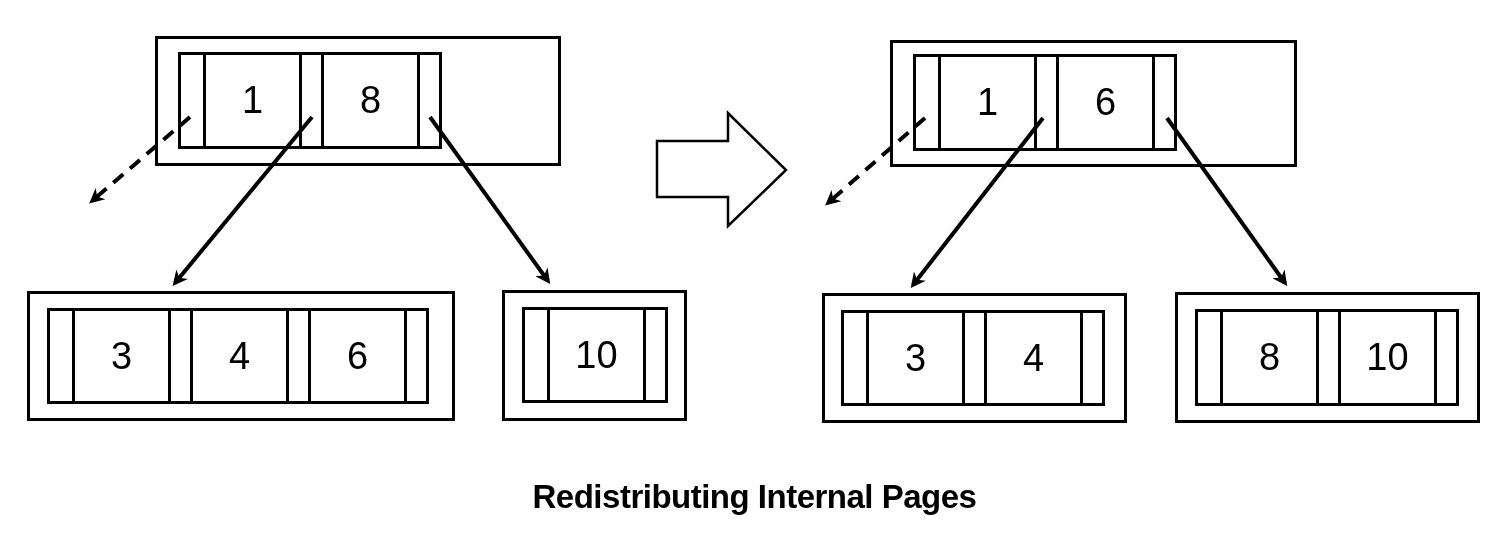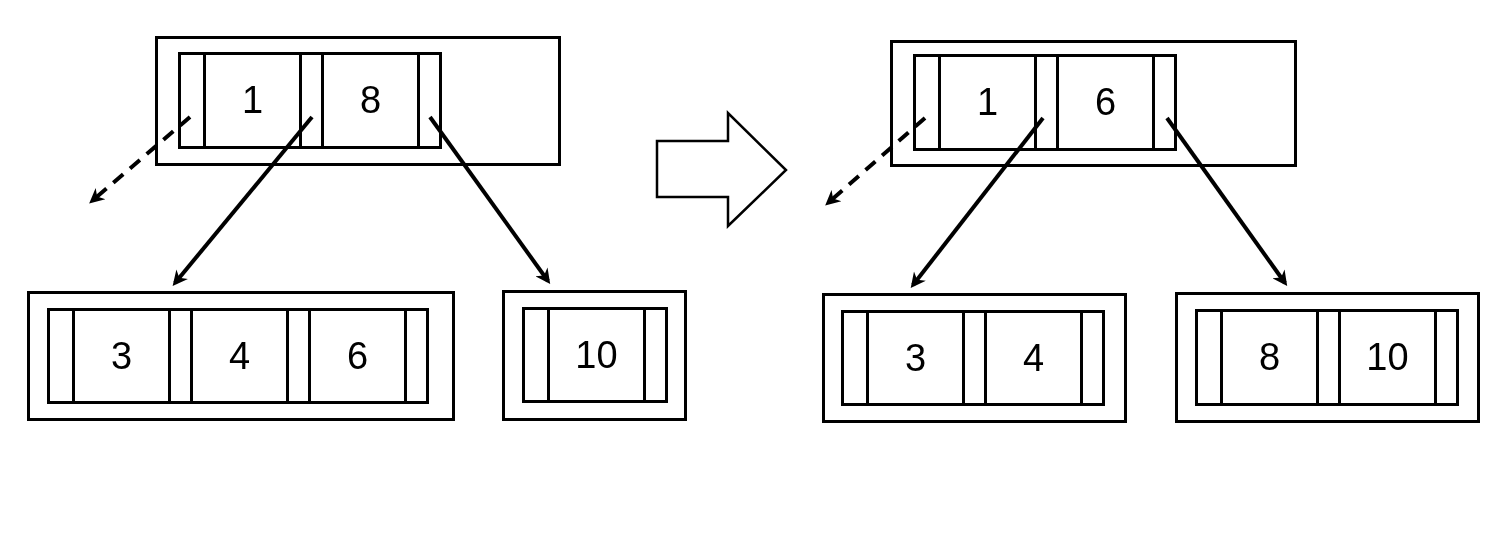--- a/index.html
+++ b/index.html
@@ -144,14 +144,15 @@
     <line x1="312" y1="117" x2="175" y2="283" stroke="#000" stroke-width="4" marker-end="url(#ah)"></line>
     <line x1="430" y1="117" x2="548" y2="281" stroke="#000" stroke-width="4" marker-end="url(#ah)"></line>
 
     <polygon points="657,141 728,141 728,113 786,170 728,226 728,197 657,197" fill="#fff" stroke="#000" stroke-width="2.5" stroke-linejoin="miter"></polygon>
 
     <line x1="925" y1="118" x2="828" y2="203" stroke="#000" stroke-width="4" stroke-dasharray="13 9" marker-end="url(#ah)"></line>
     <line x1="1043" y1="118" x2="913" y2="285" stroke="#000" stroke-width="4" marker-end="url(#ah)"></line>
     <line x1="1167" y1="118" x2="1285" y2="283" stroke="#000" stroke-width="4" marker-end="url(#ah)"></line>
   </svg>
 
+  <div class="caption">Redistributing Internal Pages</div>
 
 </div>
 
 </body></html>

